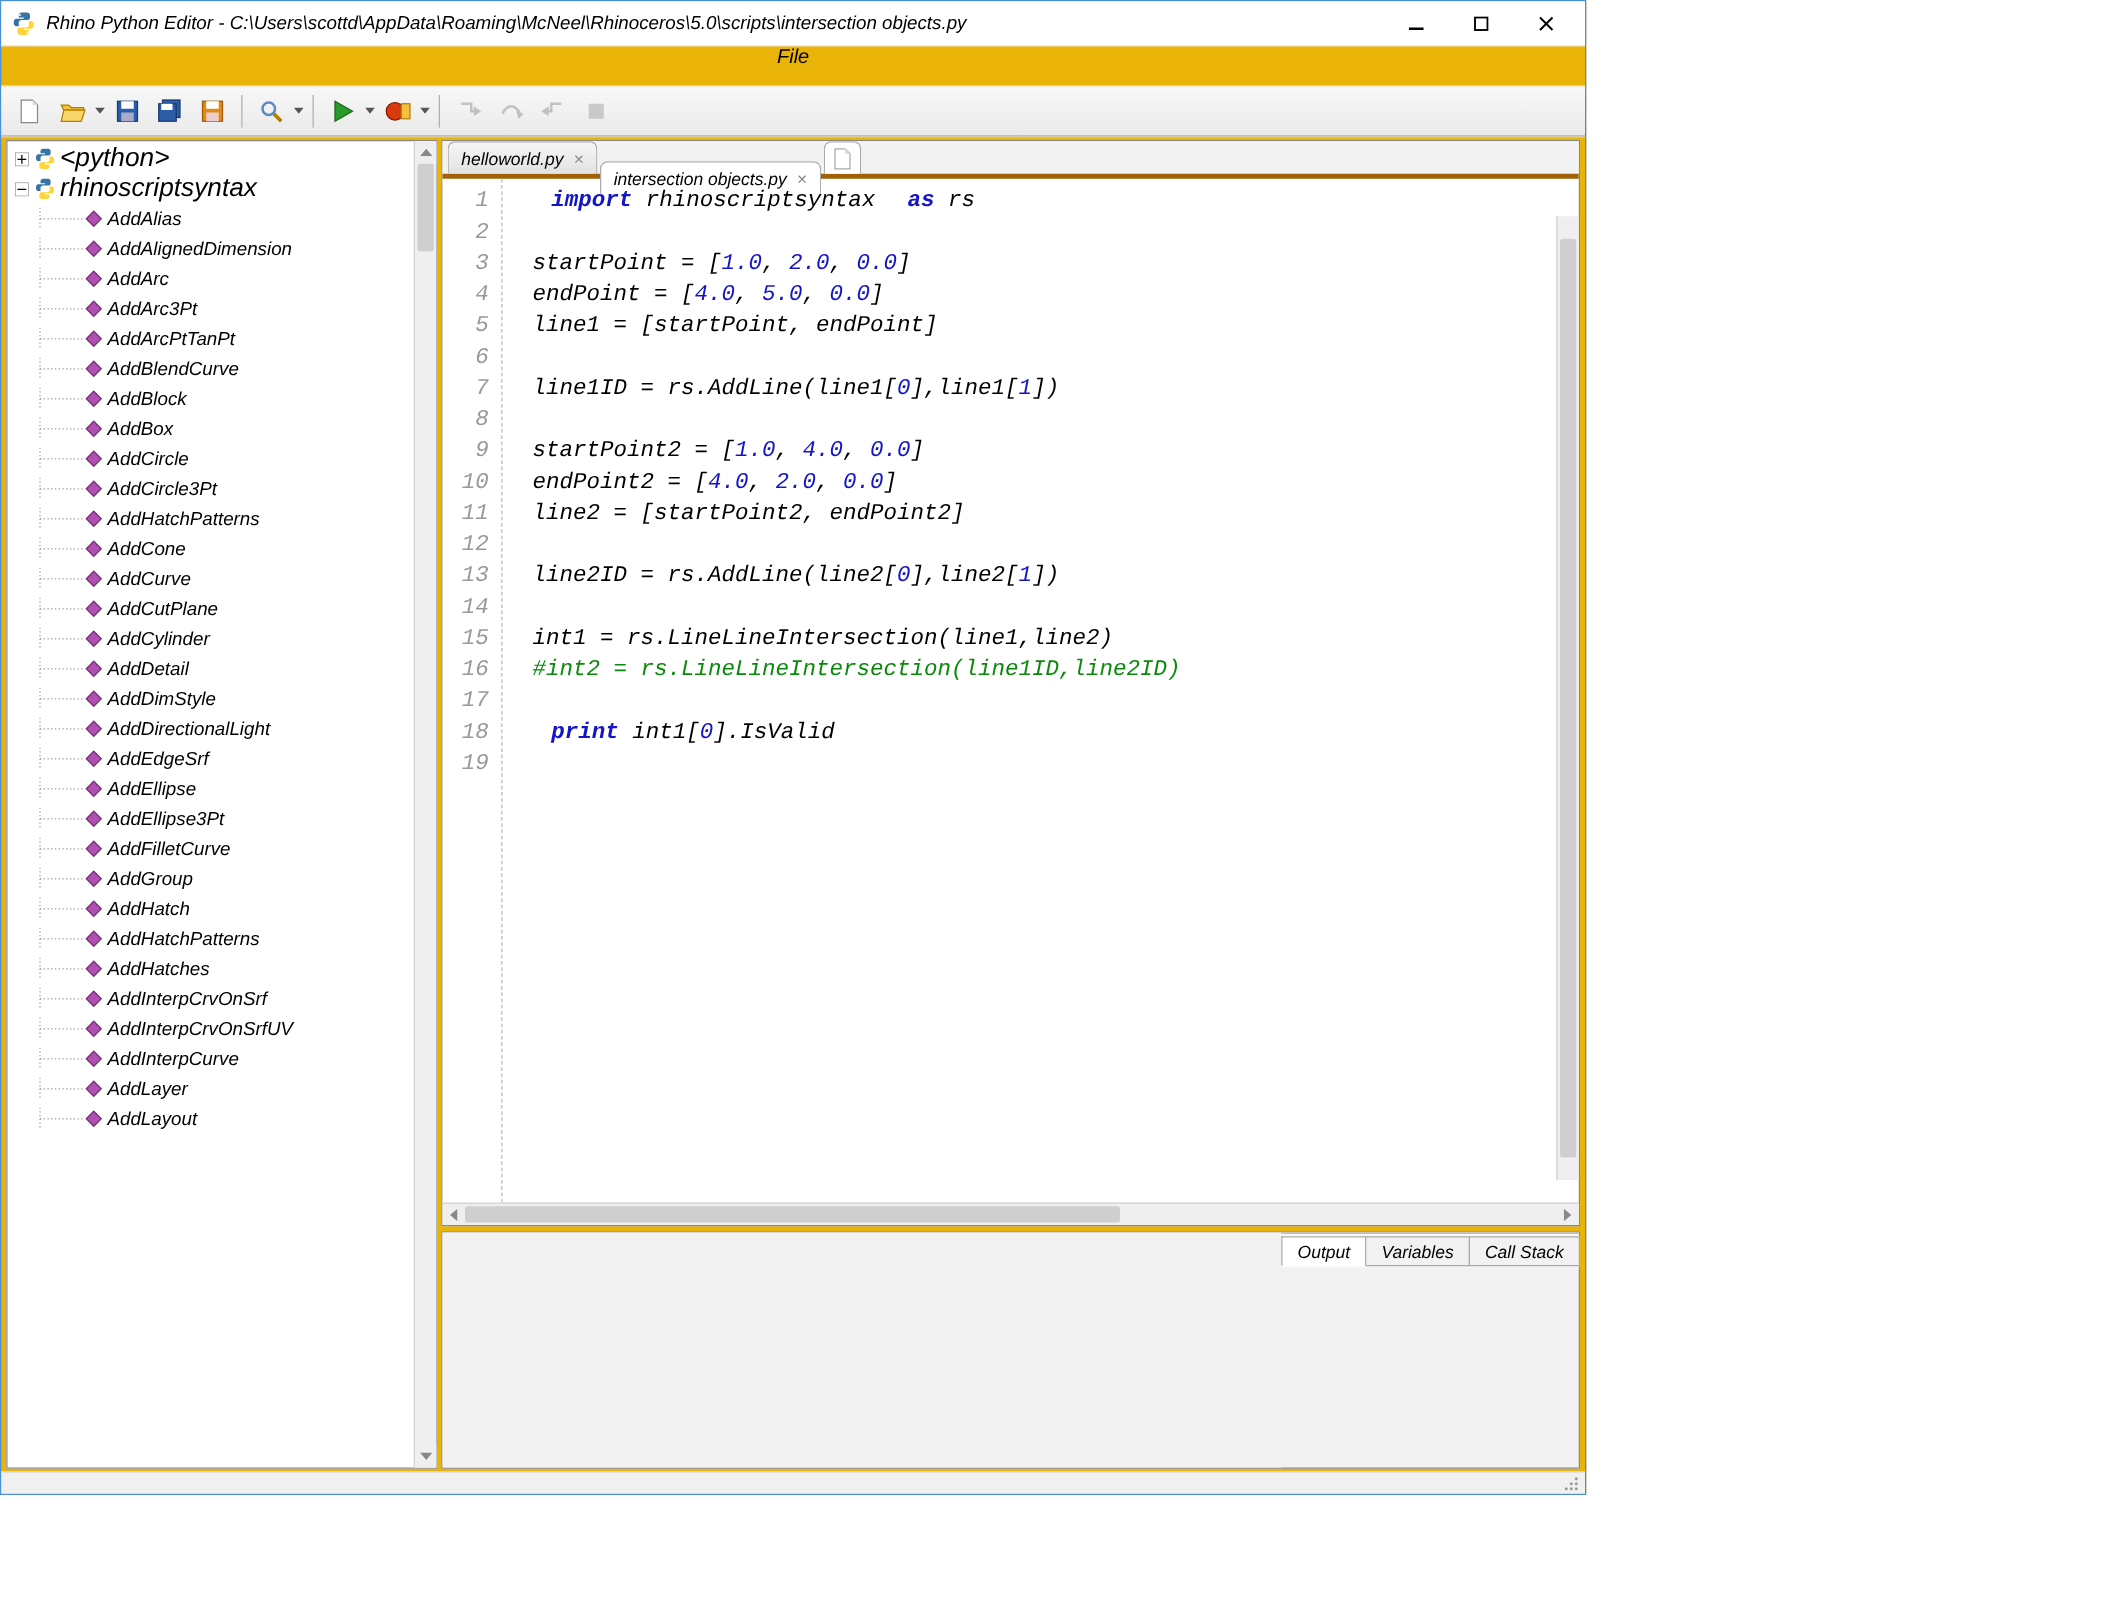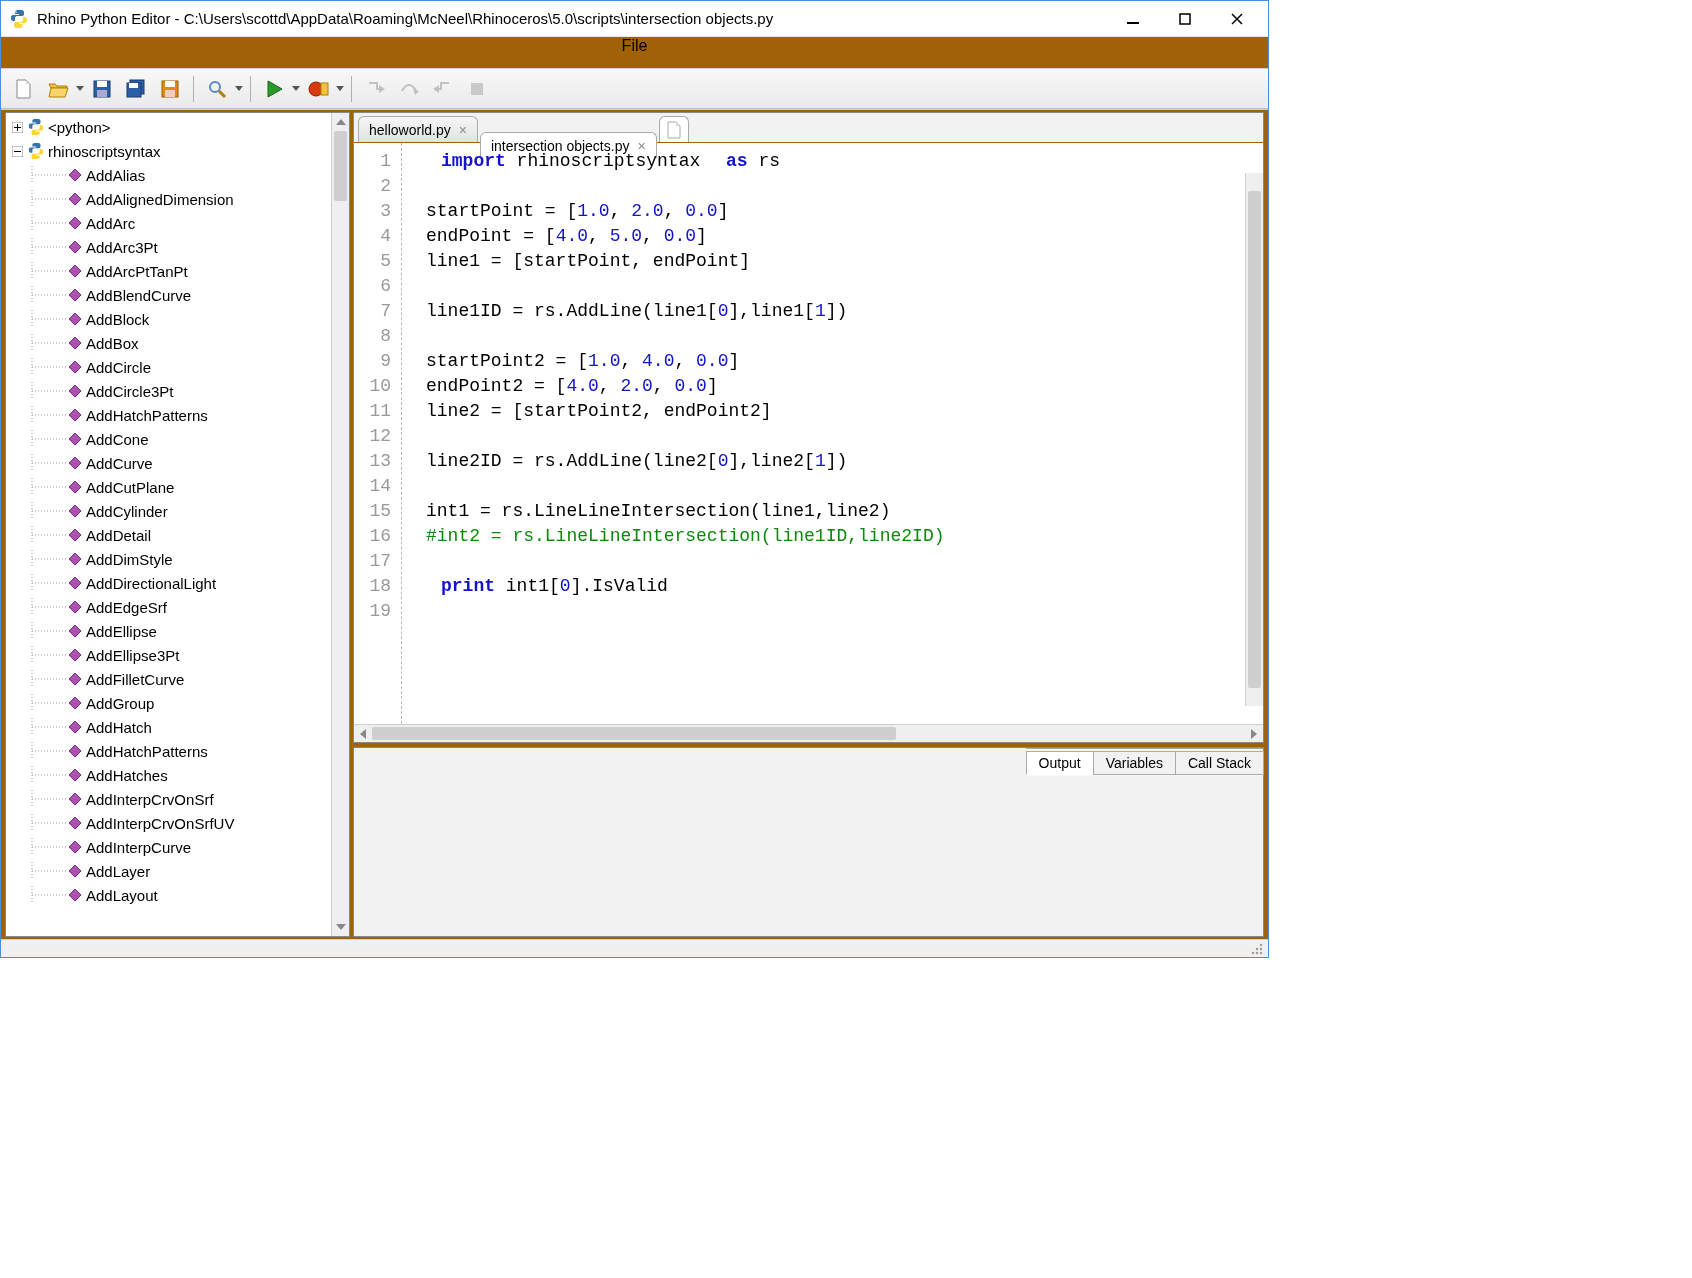--- a/index.html
+++ b/index.html
@@ -1,45 +1,45 @@
 <!DOCTYPE html>
 <html><head>
 <meta charset="utf-8">
 <style>
 * { box-sizing: border-box; margin: 0; padding: 0; }
 body { font-family: "Segoe UI", Tahoma, sans-serif; font-size: 14px; background: #fff; overflow: hidden; }
-.window { width: 1269px; height: 958px; border: 1px solid #4a90d9; background: #a16207; display: flex; flex-direction: column; }
+.window { width: 1269px; height: 1196px; border: 1px solid #4a90d9; background: #eab308; display: flex; flex-direction: column; font-style: italic; }
 .titlebar { height: 36px; display: flex; align-items: center; padding: 0 8px; background: #fff; border-bottom: 1px solid #e8e8e8; }
 .titlebar .app-icon { width: 20px; height: 20px; margin-right: 8px; }
 .titlebar .title { flex: 1; font-size: 15px; color: #000; }
 .window-controls { display: flex; gap: 6px; }
 .window-controls .ctrl { width: 46px; height: 30px; display: flex; align-items: center; justify-content: center; }
 .menubar { height: 32px; display: flex; align-items: center; padding: 0 12px; gap: 24px; border-bottom: 1px solid #d0d0d0; flex-direction: column; }
 .menubar .menu-item { font-size: 16px; color: #000; cursor: default; }
 .toolbar { height: 40px; display: flex; align-items: center; padding: 0 6px; background: linear-gradient(#f8f8f8,#eaeaea); border-bottom: 1px solid #c0c0c0; }
 .tool-btn { width: 30px; height: 30px; display: flex; align-items: center; justify-content: center; margin: 0 2px; border-radius: 3px; }
 .tool-sep { width: 1px; height: 26px; background: #b0b0b0; margin: 0 6px; }
 .tool-drop { width: 10px; display: flex; align-items: center; justify-content: center; }
 .content { flex: 1; display: flex; overflow: hidden; border-top: 1px solid #d0d0d0; }
 .sidebar { width: 345px; border: 1px solid #888; margin: 2px 3px 2px 4px; background: #fff; display: flex; flex-direction: column; position: relative; }
 .tree { flex: 1; overflow: hidden; padding: 2px 0; }
 .tree-row { display: flex; align-items: center; height: 24px; padding-left: 4px; }
 .tree-row .exp { width: 14px; height: 14px; display: flex; align-items: center; justify-content: center; }
 .tree-row .treeicon { width: 18px; height: 18px; margin: 0 3px; }
-.tree-row .lbl { font-size: 15px; }
+.tree-row .lbl { font-size: 21px; }
 .child-row { display: flex; align-items: center; height: 24px; padding-left: 20px; }
 .child-row .dots { width: 42px; height: 18px; position: relative; }
 .child-row .bullet { width: 14px; height: 14px; margin-right: 4px; }
 .child-row .lbl { font-size: 15px; }
 .tree-scroll { position: absolute; right: 0; top: 0; bottom: 0; width: 18px; background: #efefef; border-left: 1px solid #d0d0d0; }
 .tree-scroll .up, .tree-scroll .down { height: 18px; display: flex; align-items: center; justify-content: center; background: #efefef; }
 .tree-scroll .thumb { position: absolute; top: 18px; left: 2px; right: 2px; height: 70px; background: #cfcfcf; border-radius: 2px; }
 .main { flex: 1; display: flex; flex-direction: column; margin: 2px 4px 2px 0; }
 .editor-area { flex: 1; border: 1px solid #888; background: #fff; display: flex; flex-direction: column; margin-bottom: 4px; position: relative; }
-.tabs { height: 30px; display: flex; align-items: flex-end; padding-left: 4px; background: #f2f2f2; border-bottom: 1px solid #a16207; }
+.tabs { height: 30px; display: flex; align-items: flex-end; padding-left: 4px; background: #f2f2f2; border-bottom: 4px solid #a16207; }
 .tab { height: 26px; padding: 0 10px; display: flex; align-items: center; gap: 8px; border: 1px solid #aaa; border-bottom: none; border-radius: 6px 6px 0 0; background: linear-gradient(#f6f6f6,#e2e2e2); margin-right: 2px; font-size: 14px; }
 .tab.active { background: #fff; position: relative; top: 16px; }
 .tab .close { color: #888; font-size: 14px; }
 .tab.new { width: 30px; padding: 0; justify-content: center; background: #fff; }
 .code-wrap { flex: 1; display: flex; overflow: hidden; position: relative; }
 .gutter { width: 48px; background: #fff; border-right: 1px dashed #bbb; text-align: right; padding: 6px 10px 0 0; font-family: "Courier New", monospace; font-size: 18px; color: #999; line-height: 25px; }
 .code { flex: 1; padding: 6px 0 0 24px; font-family: "Courier New", monospace; font-size: 18px; line-height: 25px; white-space: pre; color: #000; }
 .kw { color: #1414c8; font-weight: bold; margin-left: 15px; }
 .num { color: #1414c8; }
 .cmt { color: #0a8a0a; }

